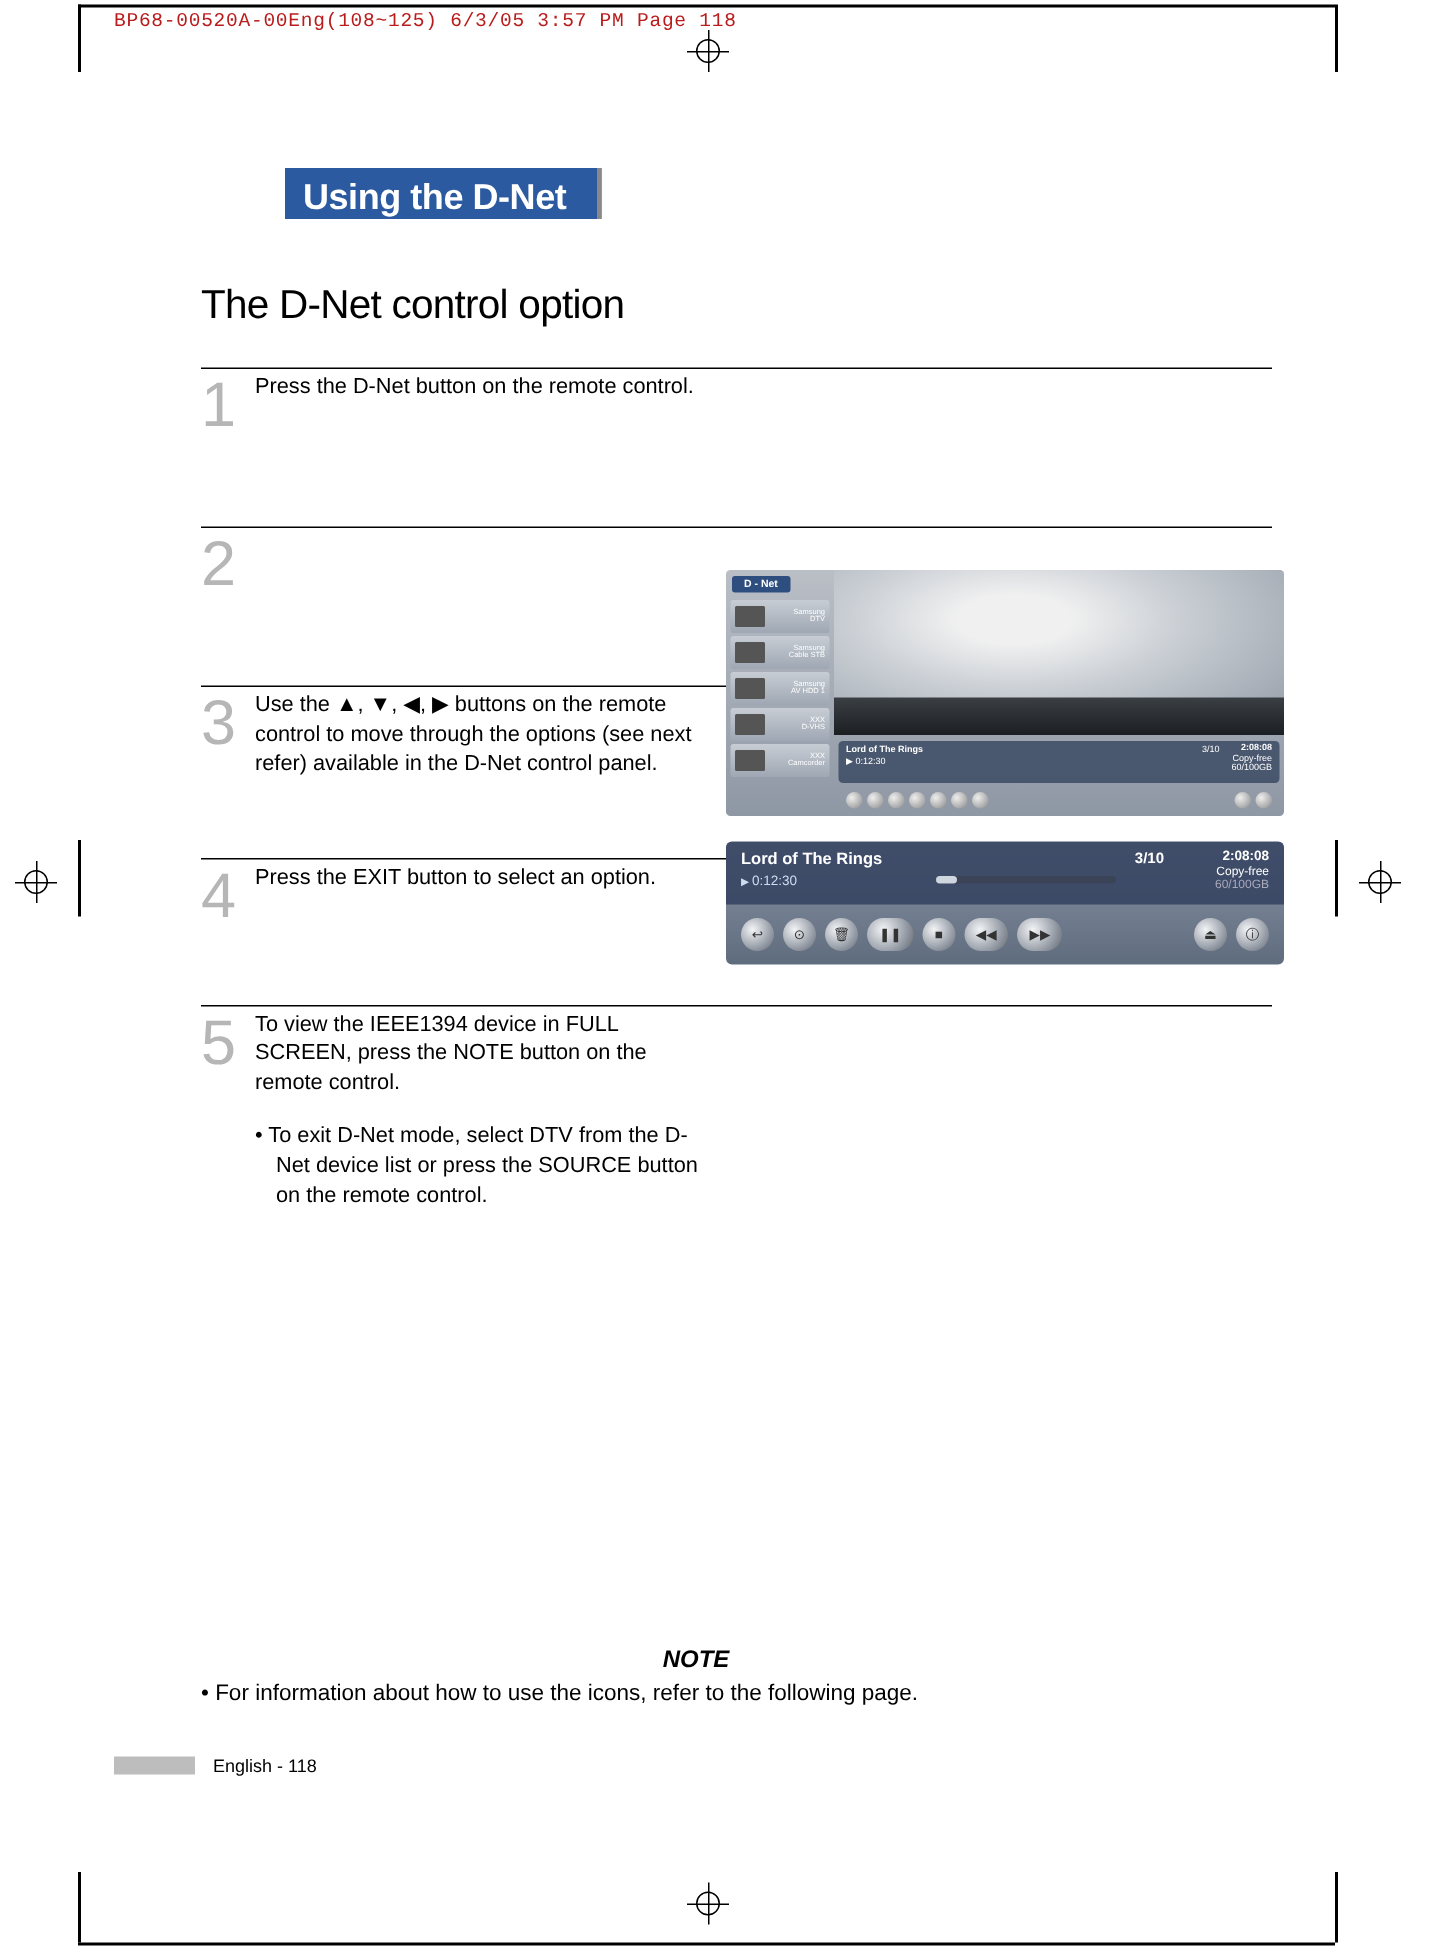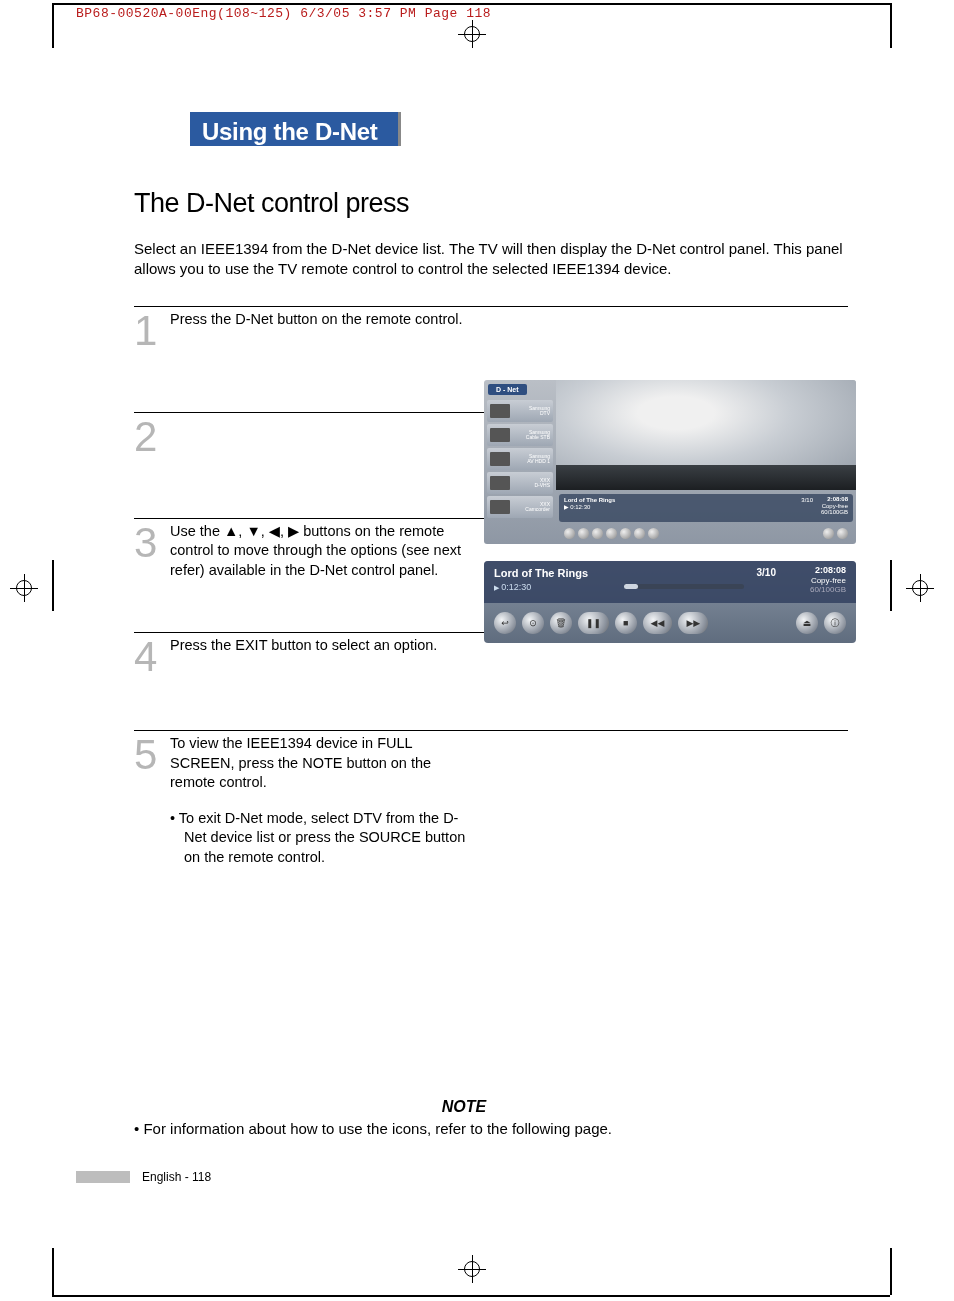--- a/index.html
+++ b/index.html
@@ -259,22 +259,21 @@
 
 <div class="header-meta">BP68-00520A-00Eng(108~125)  6/3/05  3:57 PM  Page 118</div>
 
 <div class="content">
   <div class="title-block">
     <div class="title-grey"></div>
     <div class="title-blue">Using the D-Net</div>
     <div class="title-shadow"></div>
   </div>
 
-  <div class="subtitle">The D-Net control press</div>
-  <div class="intro">Select an IEEE1394 from the D-Net device list. The TV will then display the D-Net control panel. This panel allows you to use the TV remote control to control the selected IEEE1394 device.</div>
+  <div class="subtitle">The D-Net control option</div>
 
   <div class="step">
     <div class="step-num">1</div>
     <div class="step-body">Press the D-Net button on the remote control.</div>
   </div>
 
   <div class="step" style="margin-top:60px">
     <div class="step-num">2</div>
   </div>
 

